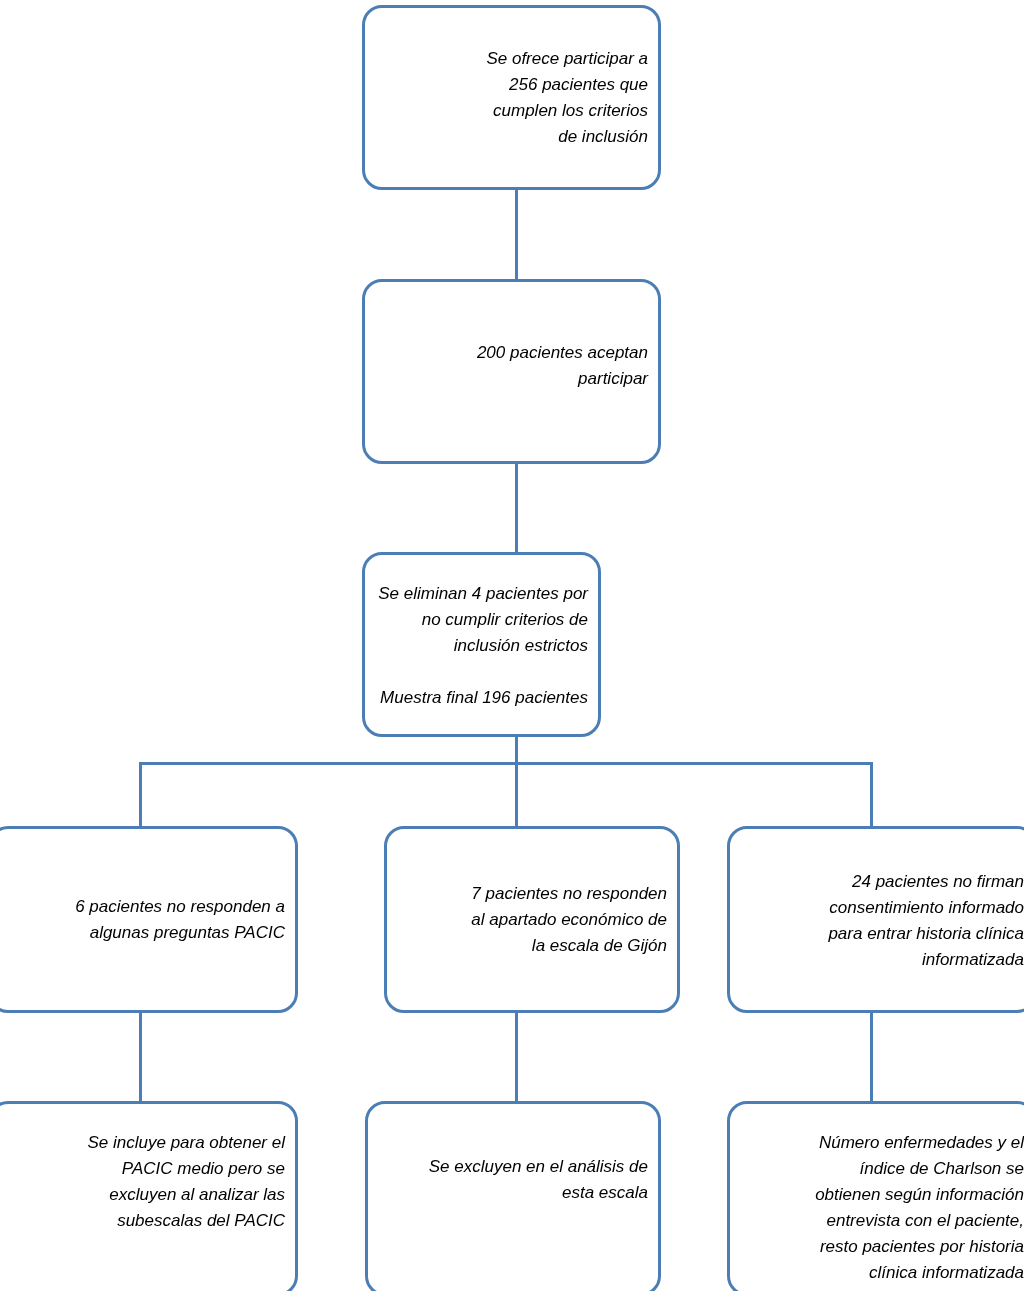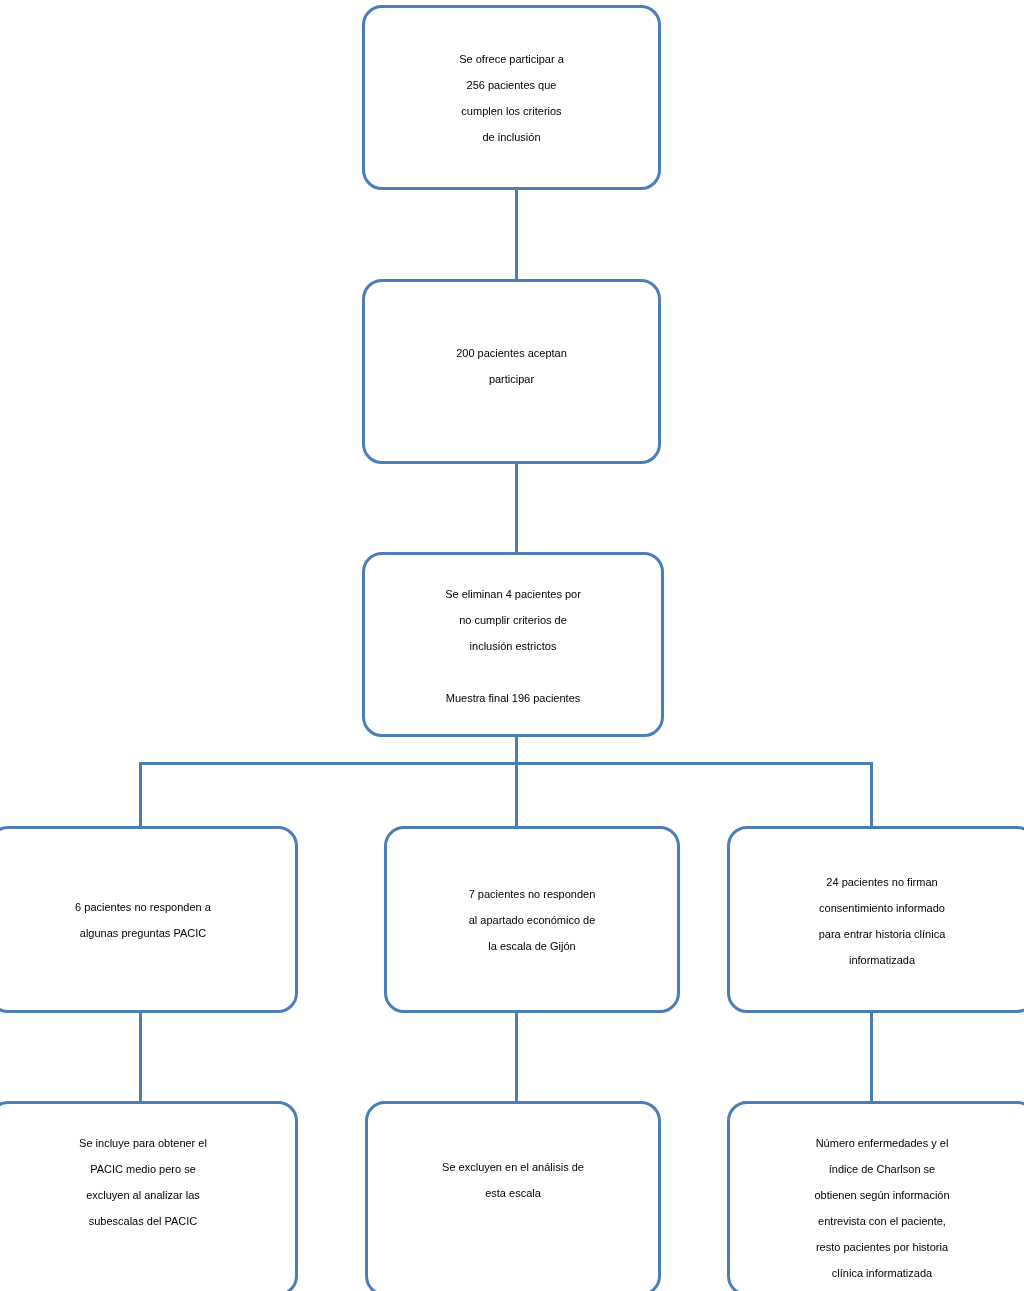--- a/index.html
+++ b/index.html
@@ -23,27 +23,28 @@
     background: #ffffff;
     border: 3px solid #4a7eb5;
     border-radius: 20px;
     display: flex;
     align-items: center;
     justify-content: center;
     z-index: 2;
   }
   .node-text {
     width: 100%;
-    text-align: center;
+    text-align: right;
     color: #000000;
-    font-size: 11px;
+    font-size: 17px;
     line-height: 26px;
     white-space: pre-line;
     padding: 0 10px;
     box-sizing: border-box;
+    font-style: italic;
   }
   .align-top    { align-items: flex-start; }
   .pad-t-40 { padding-top: 40px; }
   .pad-t-50 { padding-top: 50px; }
   .pad-t-58 { padding-top: 58px; }
   .pad-t-26 { padding-top: 26px; }
 
   .conn {
     position: absolute;
     background: #4a7eb5;
@@ -80,21 +81,21 @@
 256 pacientes que
 cumplen los criterios
 de inclusión</div>
   </div>
 
   <div class="node align-top pad-t-58" style="left:362px; top:279px; width:299px; height:185px;">
     <div class="node-text">200 pacientes aceptan
 participar</div>
   </div>
 
-  <div class="node align-top pad-t-26" style="left:362px; top:552px; width:302px; height:185px;">
+  <div class="node align-top pad-t-26" style="left:362px; top:552px; width:239px; height:185px;">
     <div class="node-text">Se eliminan 4 pacientes por
 no cumplir criterios de
 inclusión estrictos
 
 Muestra final 196 pacientes</div>
   </div>
 
   <div class="node" style="left:-12px; top:826px; width:310px; height:187px;">
     <div class="node-text">6 pacientes no responden a
 algunas preguntas PACIC</div>

